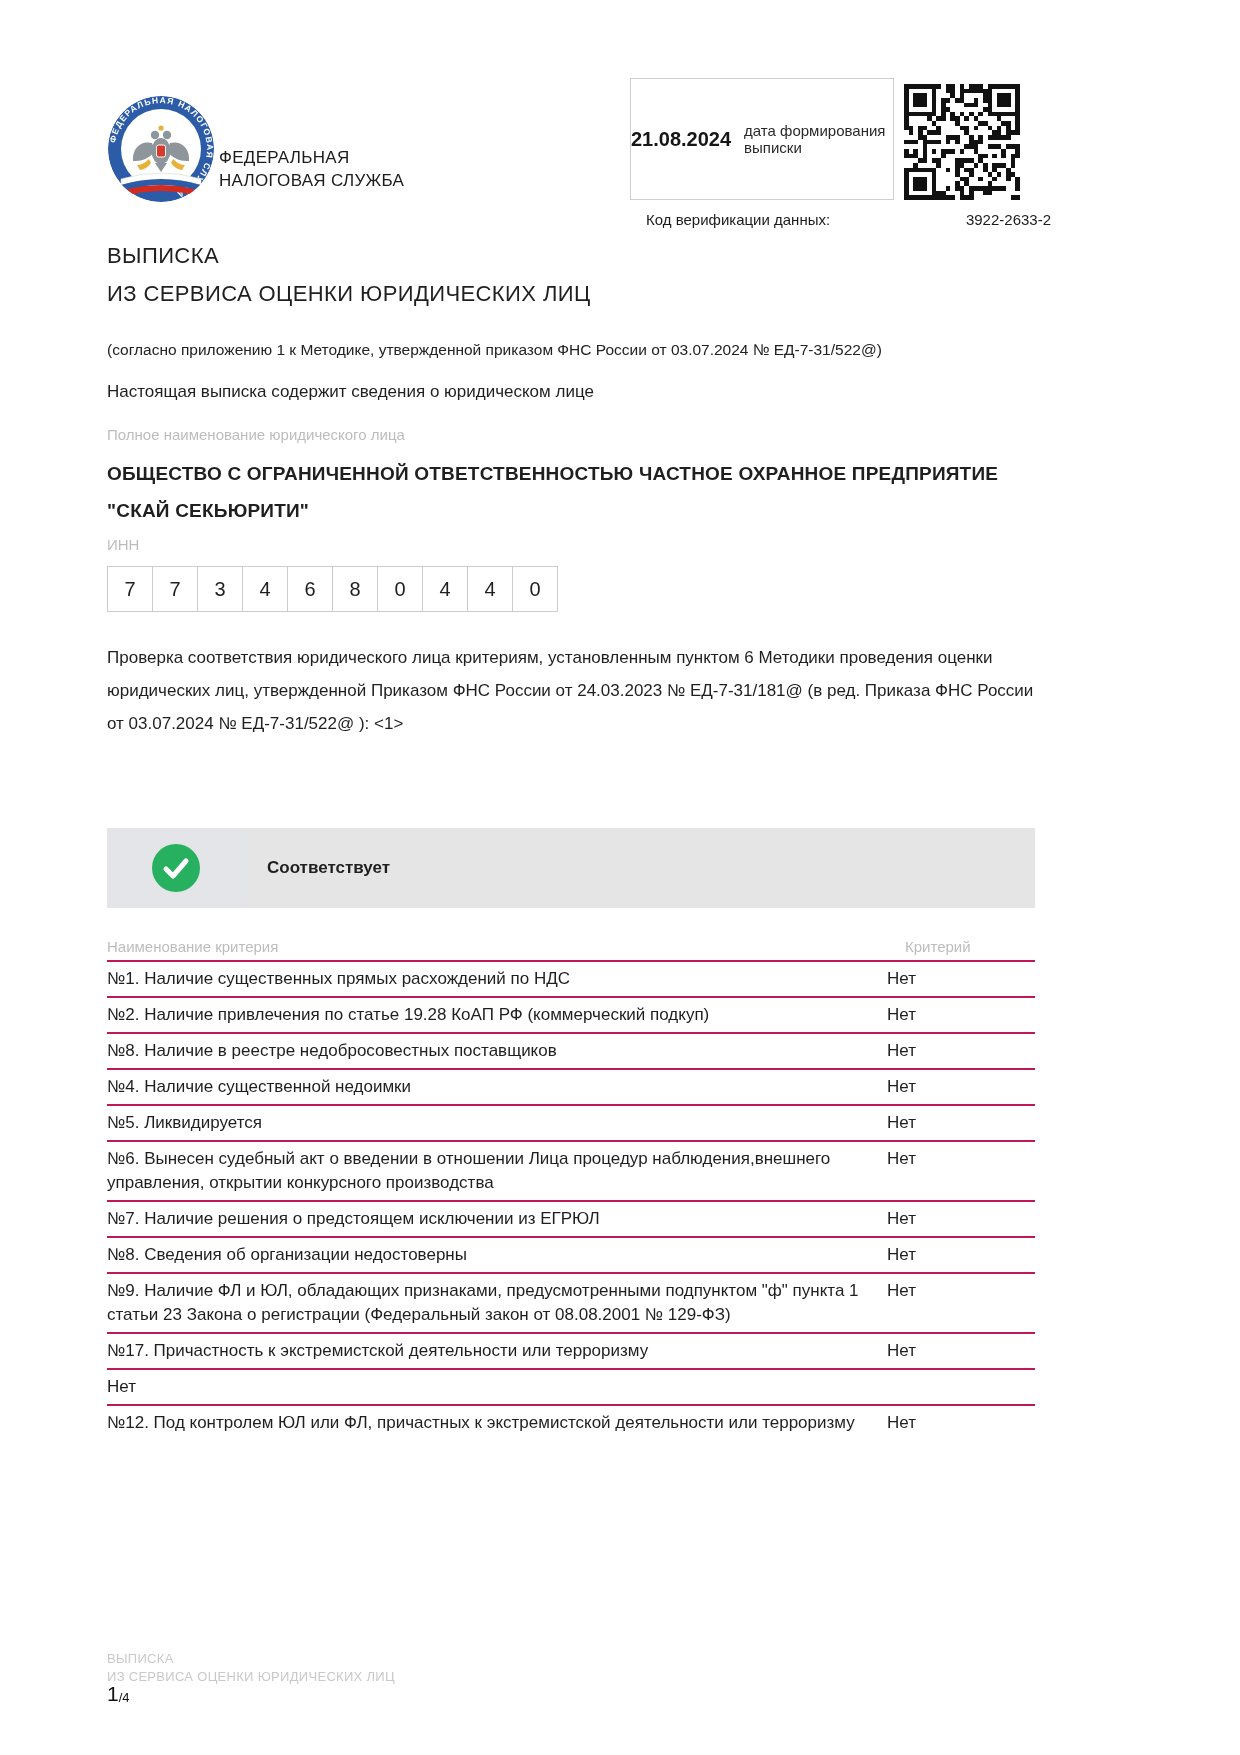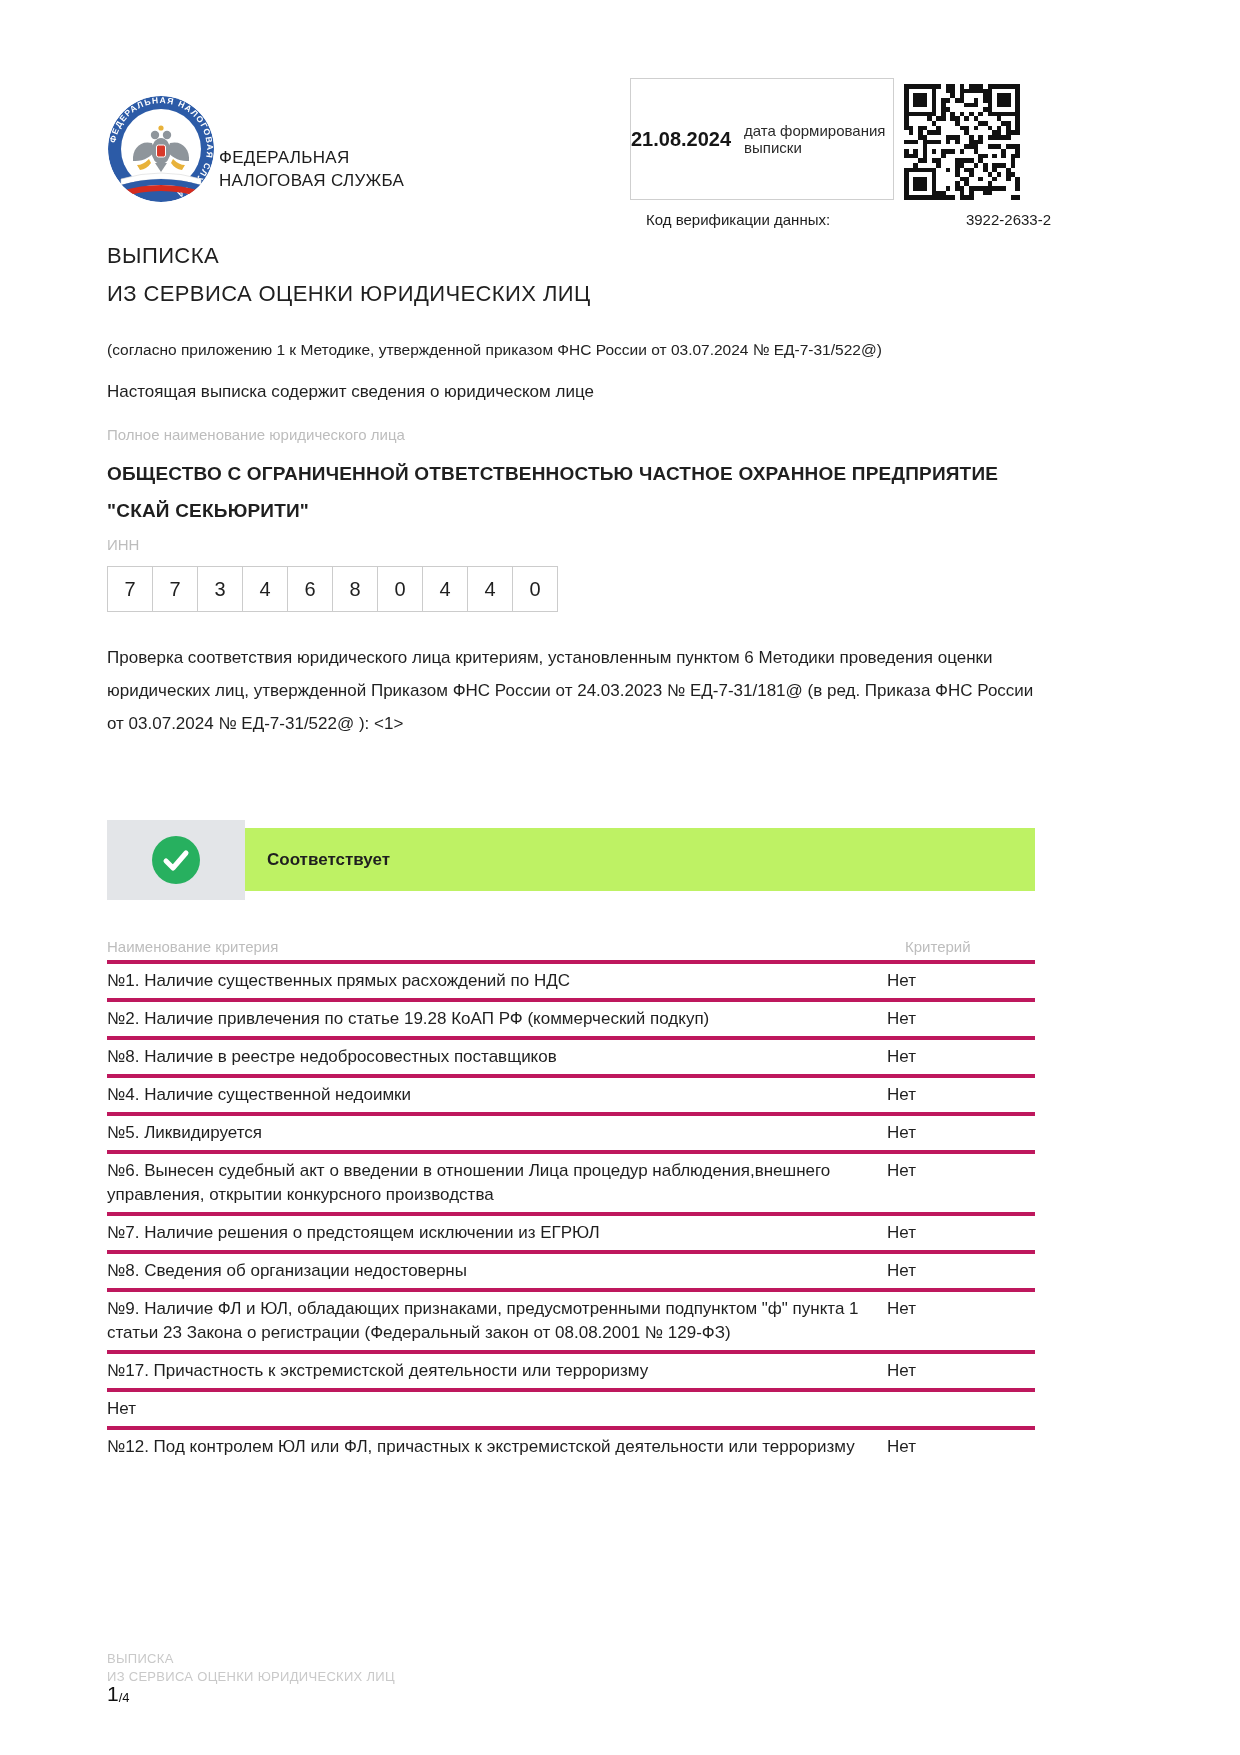--- a/index.html
+++ b/index.html
@@ -27,31 +27,31 @@
   .company-name{left:107px;top:455px;width:928px;font-size:19px;font-weight:700;line-height:37px;letter-spacing:.2px;}
   .inn-label{left:107px;top:536px;}
 
   .inn-row{left:107px;top:566px;display:flex;}
   .inn-cell{width:46px;height:46px;border:1px solid #ccc;margin-left:-1px;display:flex;align-items:center;justify-content:center;font-size:20px;box-sizing:border-box;background:#fff;}
   .inn-cell:first-child{margin-left:0;}
 
   .paragraph{left:107px;top:641px;width:930px;font-size:17px;line-height:33px;}
 
   
-  .status-box{left:107px;top:828px;width:928px;height:63px;background:#bef264;display:flex;align-items:center;}
+  .status-box{left:107px;top:828px;width:928px;height:80px;background:#e5e5e5;display:flex;align-items:center;}
   .status-icon-cell{width:138px;height:80px;background:#e3e5e8;display:flex;align-items:center;justify-content:center;flex:0 0 138px;}
   .status-check{width:48px;height:48px;}
   .status-text{font-size:17px;font-weight:700;padding-left:22px;}
 
   
   .thead{left:107px;top:938px;width:928px;display:flex;}
   .thead .c1{flex:1;}
   .thead .c2{width:130px;flex:0 0 130px;}
   .ttable{left:107px;top:960px;width:928px;}
-  .trow{display:flex;border-top:4px solid #be185d;padding:5px 0;}
+  .trow{display:flex;border-top:2px solid #be185d;padding:5px 0;}
   .trow .tcell-label{flex:1;font-size:17px;line-height:24px;max-width:780px;padding-right:18px;box-sizing:border-box;}
   .trow .tcell-value{width:130px;flex:0 0 130px;font-size:17px;line-height:24px;}
 
   
   .footer-text{left:107px;top:1650px;font-size:13px;line-height:18px;color:#c9c9c9;font-weight:500;letter-spacing:.3px;}
   .page-num{left:107px;top:1682px;width:928px;text-align:left;}
   .page-num .pg1{font-size:21px;font-weight:500;color:#111;}
   .page-num .pg2{font-size:13px;color:#111;position:relative;top:1px;}
 </style>
 </head>

